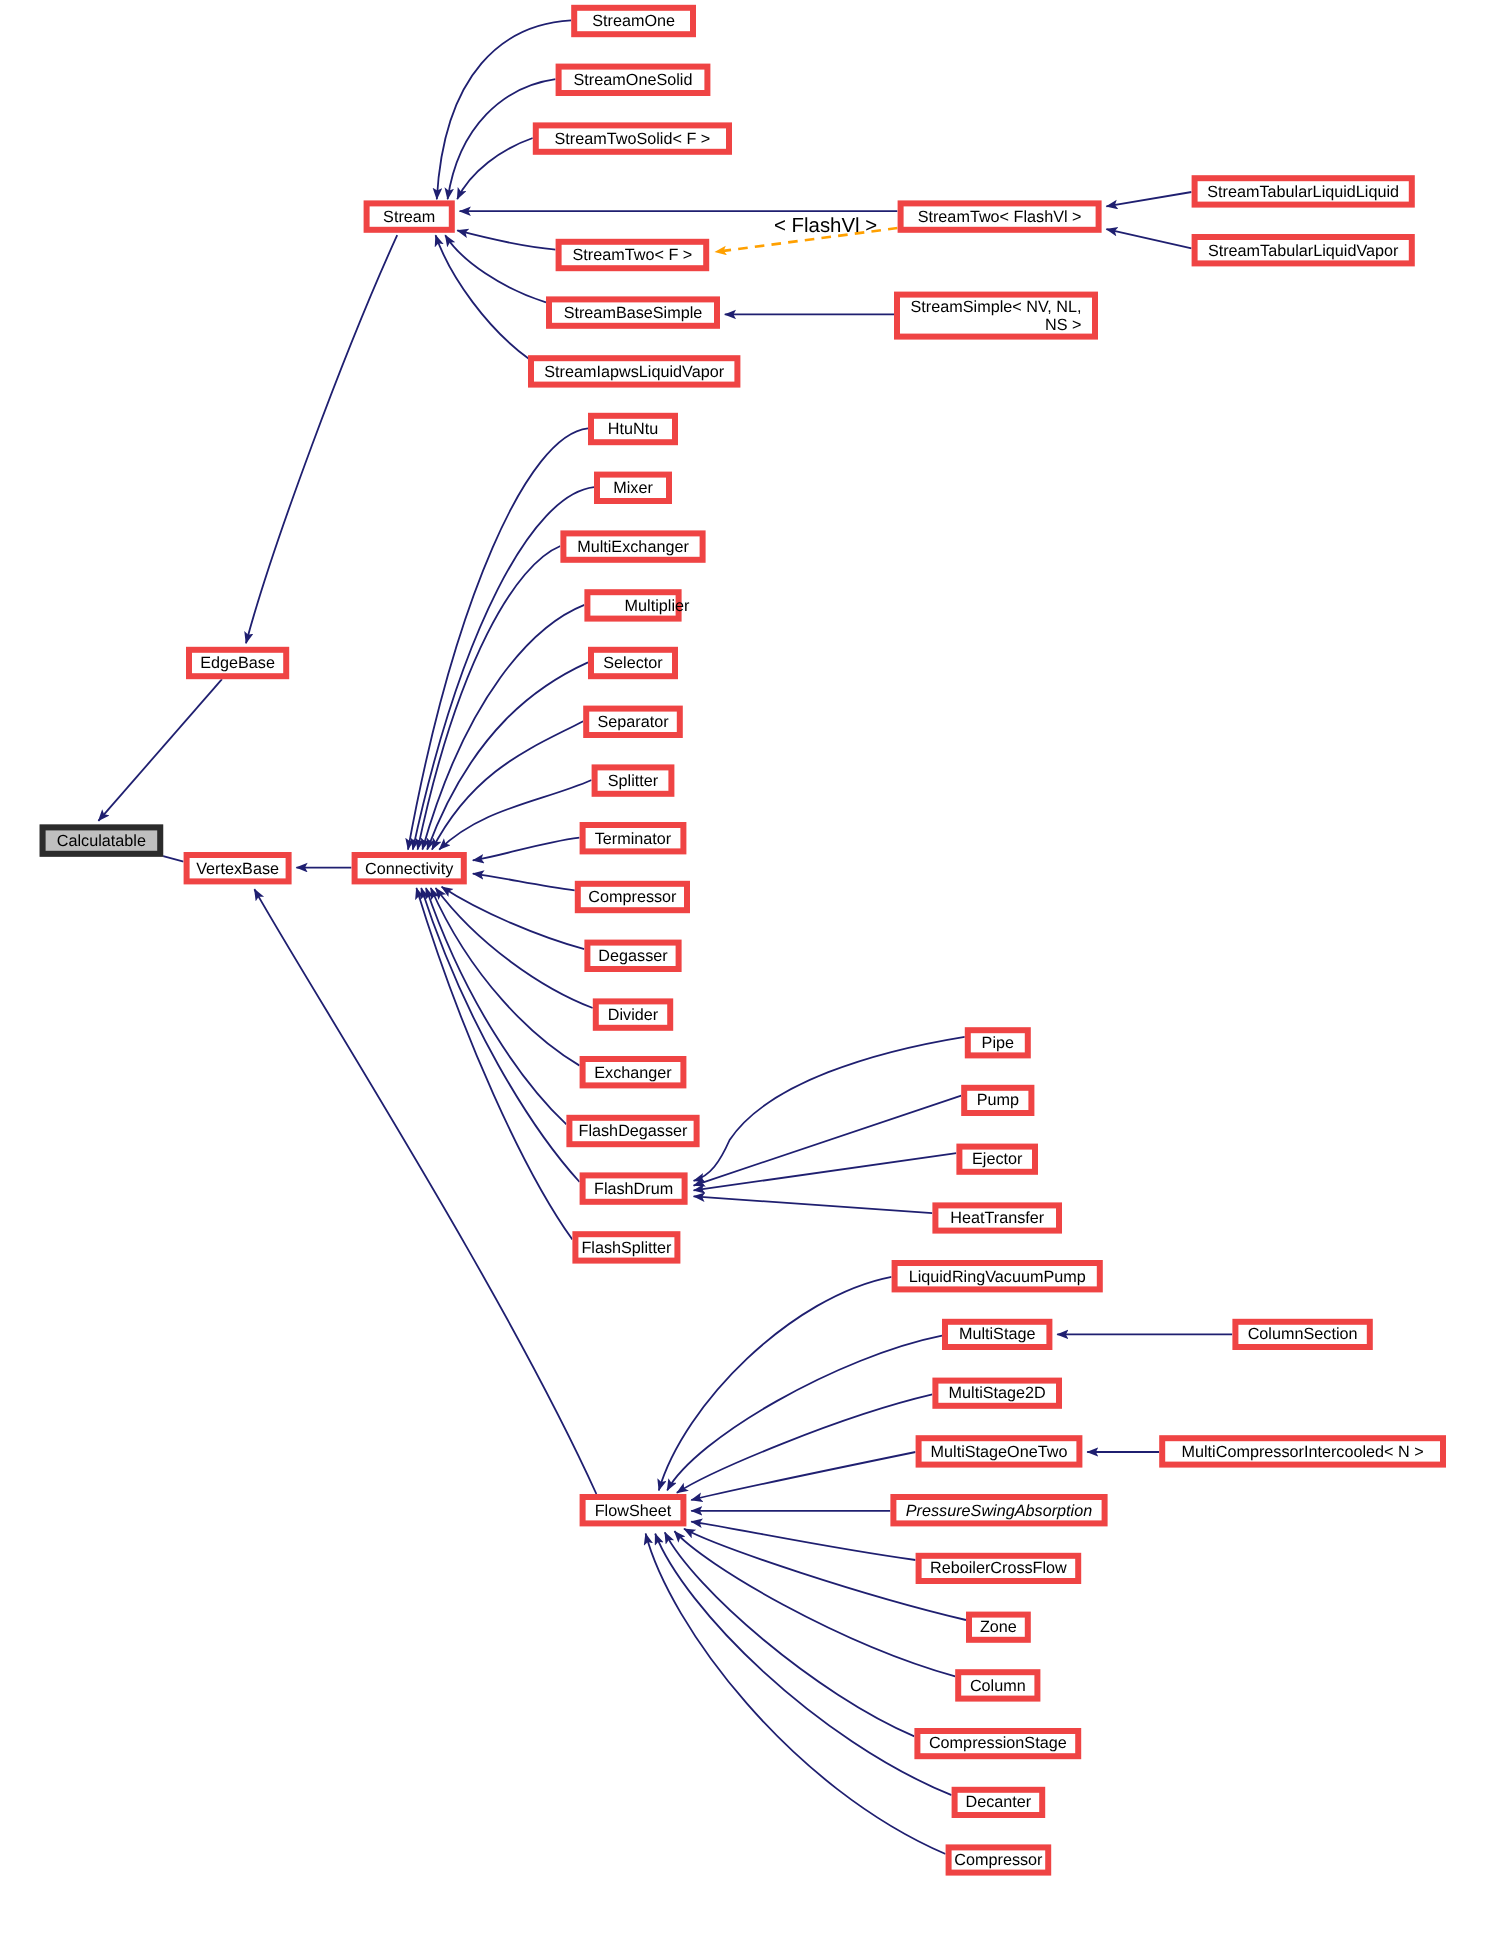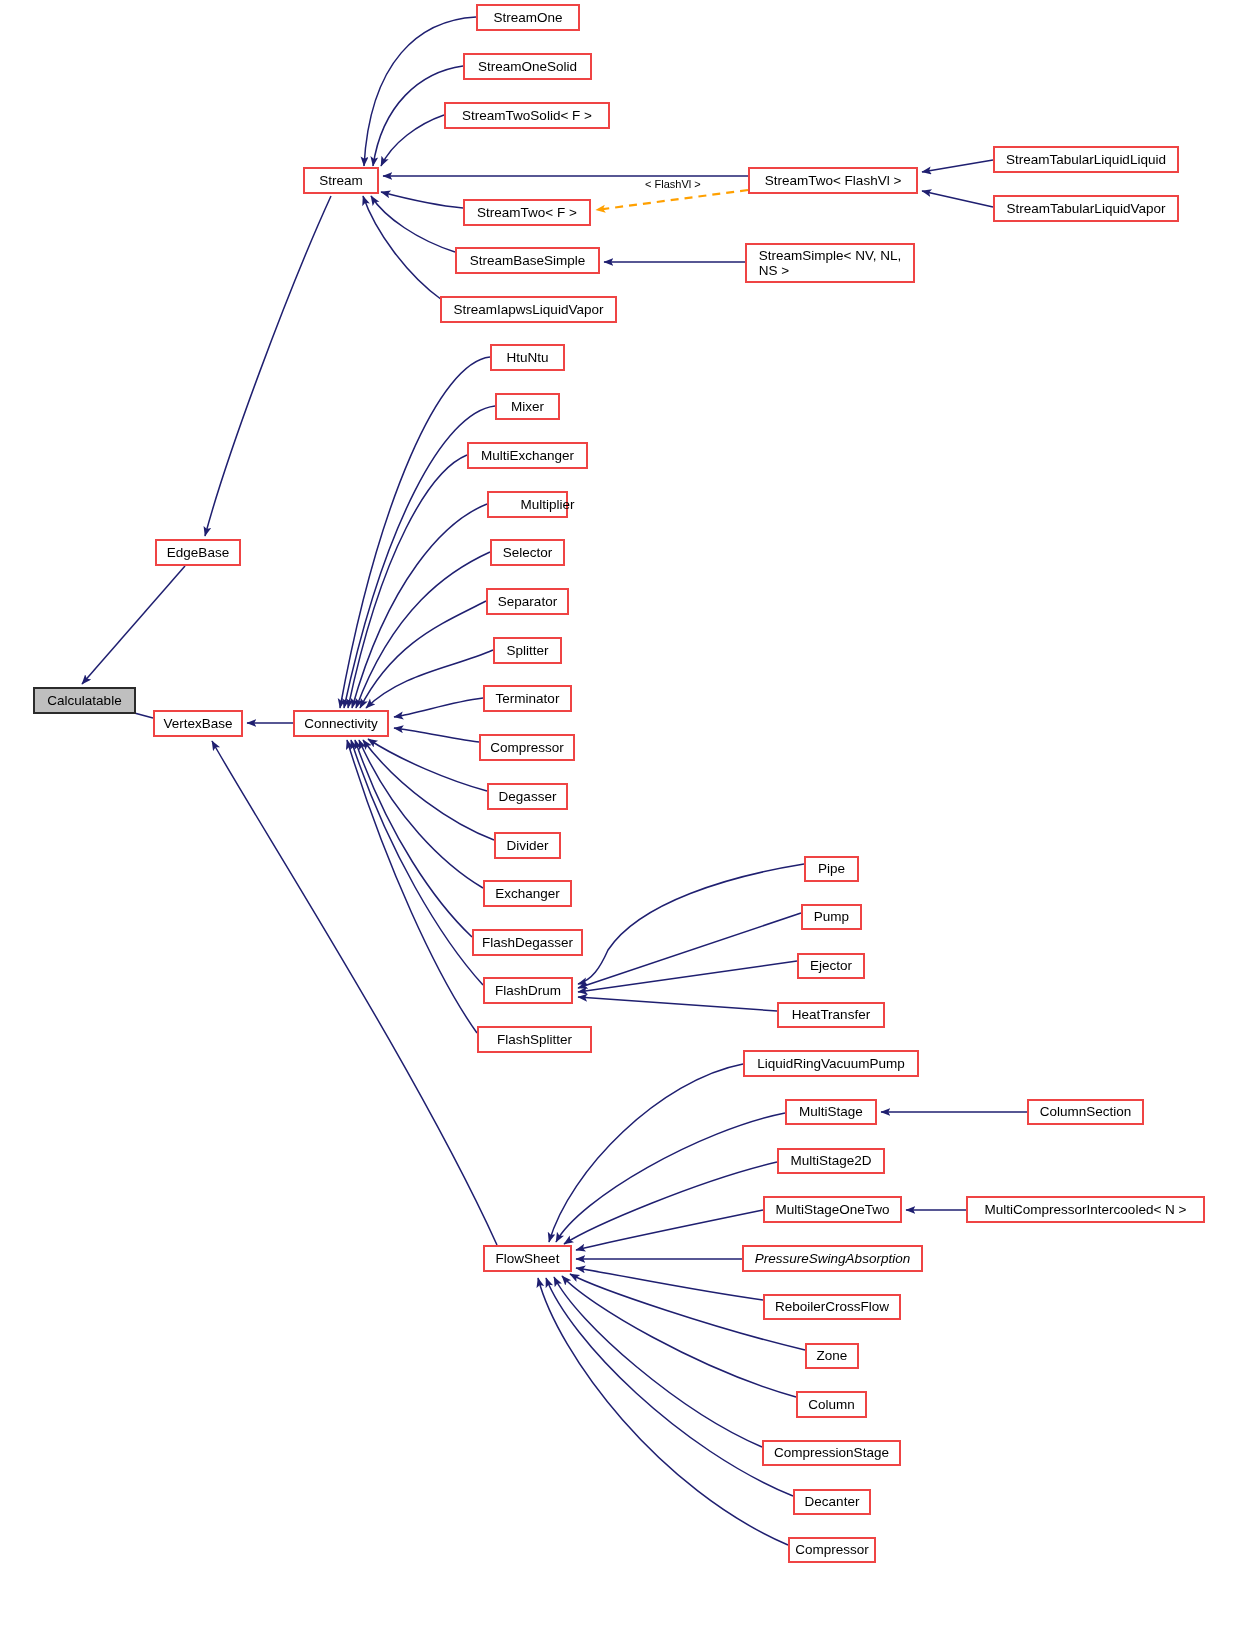--- a/index.html
+++ b/index.html
@@ -21,39 +21,39 @@
     position: absolute;
     left: 0;
     top: 0;
     width: 1260px;
     height: 1633px;
     pointer-events: none;
   }
   .node {
     position: absolute;
     box-sizing: border-box;
-    border: 2px solid #ef4444;
+    border: 5px solid #ef4444;
     background: #ffffff;
     color: #000000;
     font-size: 13.5px;
     line-height: 1.12;
     display: flex;
     align-items: center;
     justify-content: center;
-    text-align: left;
+    text-align: right;
     white-space: pre;
     z-index: 5;
   }
   .node.root {
     background: #bfbfbf;
     border-color: #2b2b2b;
   }
   .edge-label {
     position: absolute;
-    font-size: 11px;
+    font-size: 17px;
     color: #000000;
     background: transparent;
     white-space: pre;
     z-index: 6;
   }
 </style>
 </head>
 <body>
 
 <div id="canvas">
@@ -137,21 +137,21 @@
       <div class="node" style="left: 490px; top: 539px; width: 75px; height: 27px;">Selector</div>
       <div class="node" style="left: 486px; top: 588px; width: 83px; height: 27px;">Separator</div>
       <div class="node" style="left: 493px; top: 637px; width: 69px; height: 27px;">Splitter</div>
       <div class="node" style="left: 483px; top: 685px; width: 89px; height: 27px;">Terminator</div>
       <div class="node" style="left: 479px; top: 734px; width: 96px; height: 27px;">Compressor</div>
       <div class="node" style="left: 487px; top: 783px; width: 81px; height: 27px;">Degasser</div>
       <div class="node" style="left: 494px; top: 832px; width: 67px; height: 27px;">Divider</div>
       <div class="node" style="left: 483px; top: 880px; width: 89px; height: 27px;">Exchanger</div>
       <div class="node" style="left: 472px; top: 929px; width: 111px; height: 27px;">FlashDegasser</div>
       <div class="node" style="left: 483px; top: 977px; width: 90px; height: 27px;">FlashDrum</div>
-      <div class="node" style="left: 477px; top: 1026px; width: 115px; height: 27px;">FlashSplitter</div>
+      <div class="node" style="left: 477px; top: 1026px; width: 90px; height: 27px;">FlashSplitter</div>
       <div class="node" style="left: 155px; top: 539px; width: 86px; height: 27px;">EdgeBase</div>
       <div class="node root" style="left: 5px; top: 687px; width: 103px; height: 27px; margin-left: 28px;">Calculatable</div>
       <div class="node" style="left: 153px; top: 710px; width: 90px; height: 27px;">VertexBase</div>
       <div class="node" style="left: 293px; top: 710px; width: 96px; height: 27px;">Connectivity</div>
       <div class="node" style="left: 804px; top: 856px; width: 55px; height: 26px;">Pipe</div>
       <div class="node" style="left: 801px; top: 904px; width: 61px; height: 26px;">Pump</div>
       <div class="node" style="left: 797px; top: 953px; width: 68px; height: 26px;">Ejector</div>
       <div class="node" style="left: 777px; top: 1002px; width: 108px; height: 26px;">HeatTransfer</div>
       <div class="node" style="left: 483px; top: 1245px; width: 89px; height: 27px;">FlowSheet</div>
       <div class="node" style="left: 743px; top: 1050px; width: 176px; height: 27px;">LiquidRingVacuumPump</div>

